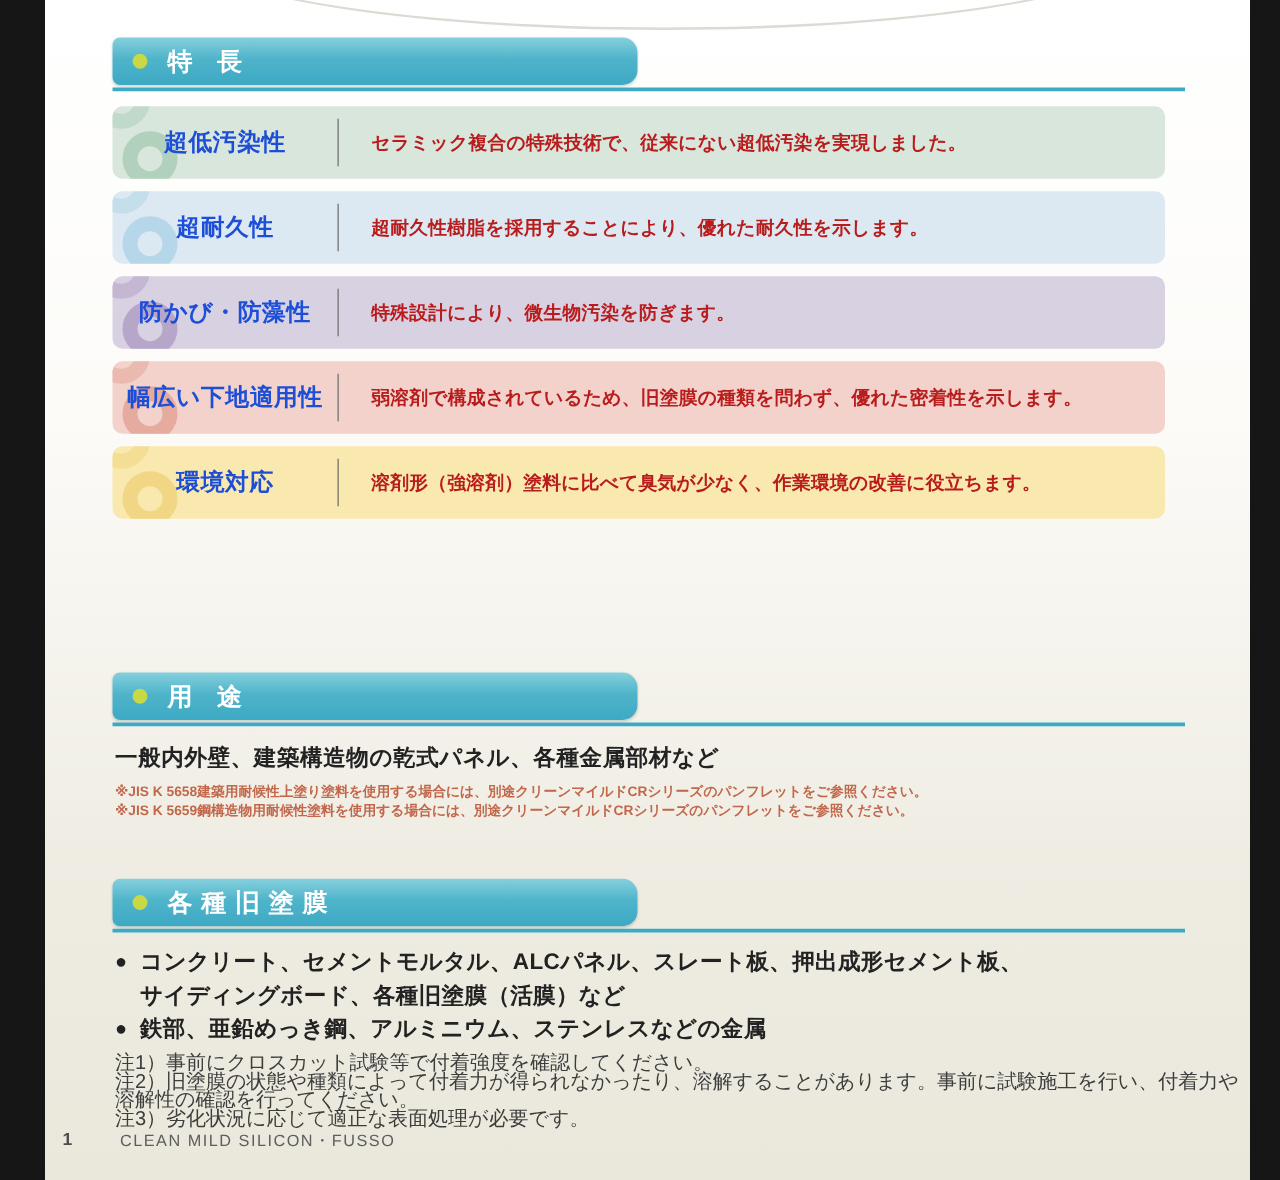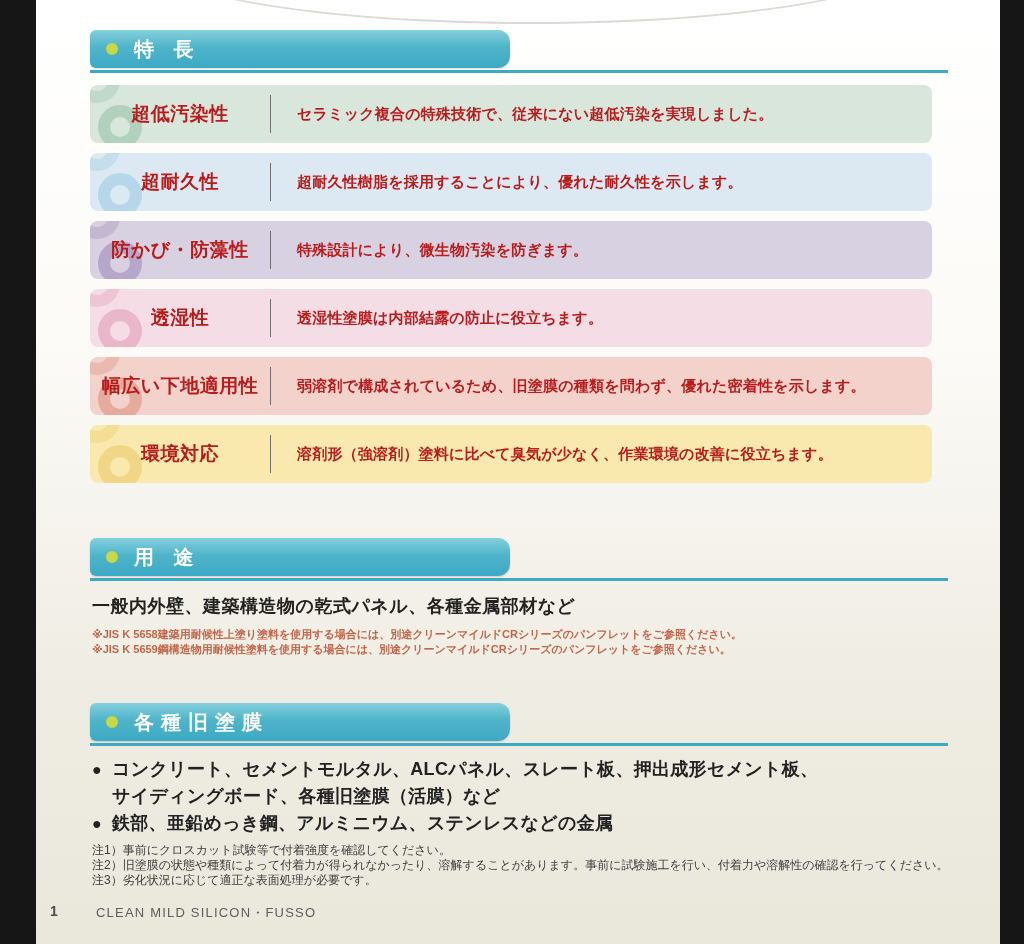--- a/index.html
+++ b/index.html
@@ -37,32 +37,32 @@
   .deco .ring-a {
     position:absolute; left:-16px; top:-28px; width:46px; height:46px;
     border:12px solid var(--accent,#999); border-radius:50%; opacity:.45;
   }
   .deco .ring-b {
     position:absolute; left:8px; top:20px; width:44px; height:44px;
     border:12px solid var(--accent,#999); border-radius:50%; opacity:.75;
   }
   .feature-label {
     width:180px; text-align:center; font-size:19px; font-weight:700;
-    color:#b91c1c; position:relative; z-index:1; letter-spacing:0.5px;
+    color:#1d4ed8; position:relative; z-index:1; letter-spacing:0.5px;
   }
   .feature-divider { width:1px; height:38px; background:#6f6f6f; flex:none; }
   .feature-desc { padding-left:26px; font-size:15px; font-weight:600; color:#b91c1c; letter-spacing:0.2px; }
   
   .uses-body { position:absolute; left:56px; top:594px; font-size:18px; font-weight:600; color:#222; letter-spacing:0.5px; }
   .uses-notes { position:absolute; left:56px; top:627px; font-size:11px; line-height:15px; color:#c2674b; font-weight:600; }
   
   .bullets { position:absolute; left:56px; top:756px; font-size:18px; font-weight:600; color:#222; }
   .bullet-item { display:flex; line-height:27px; letter-spacing:0.3px; }
   .bullet-marker { width:20px; flex:none; font-size:16px; }
-  .sub-notes { position:absolute; left:56px; top:843px; font-size:12px; line-height:15px; color:#3d3d3d; font-weight:500; }
+  .sub-notes { position:absolute; left:56px; top:843px; font-size:16px; line-height:15px; color:#3d3d3d; font-weight:500; }
   
   .footer-pagenum { position:absolute; left:14px; top:903px; font-size:14px; font-weight:700; color:#4c4c4c; }
   .footer-product { position:absolute; left:60px; top:904px; font-size:13px; color:#5e5e5e; letter-spacing:1.2px; font-weight:500; }
 </style>
 </head>
 <body>
 
 <div class="stage">
   <div class="page">
 
@@ -99,29 +99,20 @@
       <div class="feature-row" style="--bg: #d8d1e1; --accent: #ab97c0;">
         <div class="deco">
             <i class="ring-a"></i>
             <i class="ring-b"></i>
           </div>
         <div class="feature-label">防かび・防藻性</div>
         <div class="feature-divider"></div>
         <div class="feature-desc">特殊設計により、微生物汚染を防ぎます。</div>
       </div>
 
-      <div class="feature-row" style="--bg: #f5dde6; --accent: #e5a9c0;">
-        <div class="deco">
-            <i class="ring-a"></i>
-            <i class="ring-b"></i>
-          </div>
-        <div class="feature-label">透湿性</div>
-        <div class="feature-divider"></div>
-        <div class="feature-desc">透湿性塗膜は内部結露の防止に役立ちます。</div>
-      </div>
 
       <div class="feature-row" style="--bg: #f2d2ca; --accent: #e09e90;">
         <div class="deco">
             <i class="ring-a"></i>
             <i class="ring-b"></i>
           </div>
         <div class="feature-label">幅広い下地適用性</div>
         <div class="feature-divider"></div>
         <div class="feature-desc">弱溶剤で構成されているため、旧塗膜の種類を問わず、優れた密着性を示します。</div>
       </div>

